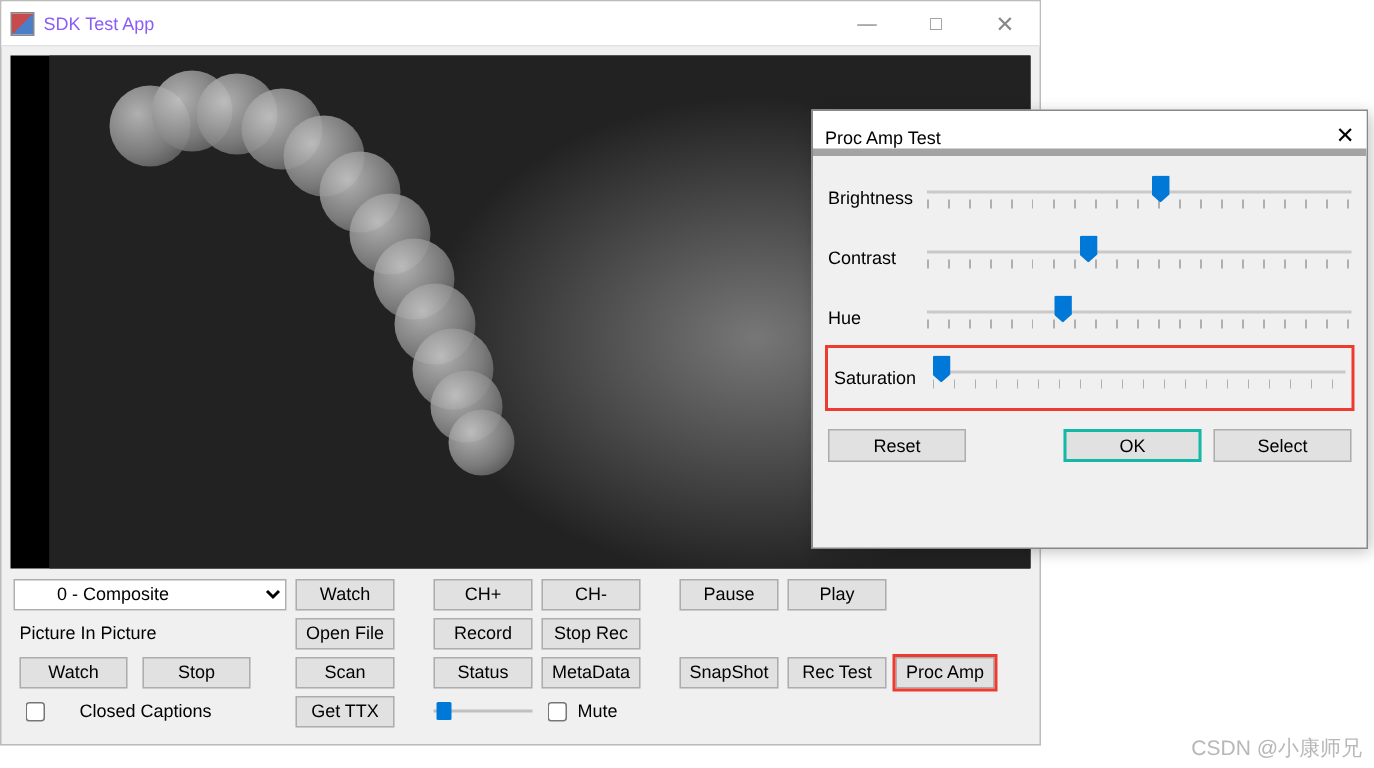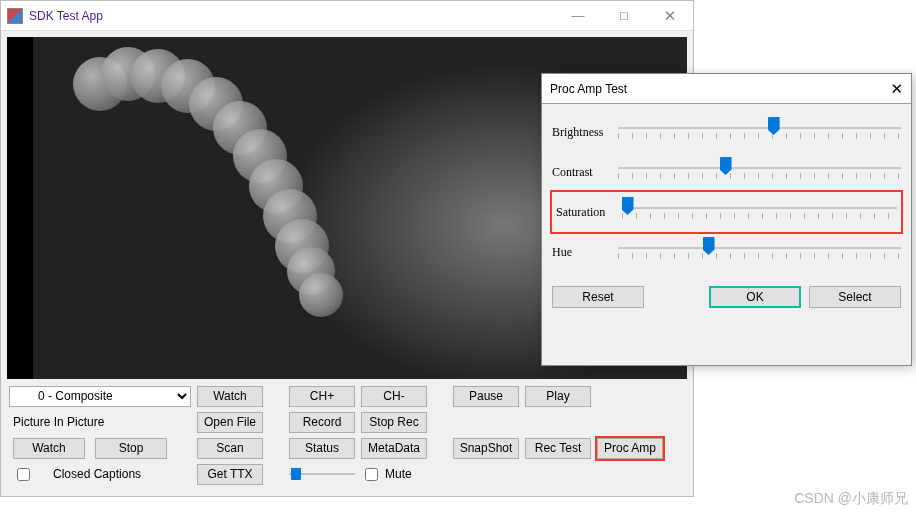--- a/index.html
+++ b/index.html
@@ -27,21 +27,21 @@
     align-items: center;
     padding-left: 6px;
     border-bottom: 1px solid #e0e0e0;
   }
   .titlebar .app-icon {
     width: 16px; height: 16px;
     background: linear-gradient(135deg,#c84b4b 0 50%,#4b7ec8 50% 100%);
     margin-right: 6px;
     border: 1px solid #888;
   }
-  .titlebar .title { flex: 1; color: #4c1d95; }
+  .titlebar .title { flex: 1; color: #8b5cf6; }
   .win-btns { display: flex; height: 100%; }
   .win-btn {
     width: 46px; display: flex; align-items: center; justify-content: center;
     color: #888; font-size: 13px;
   }
   .win-btn.close { font-size: 15px; }
   .video-area {
     margin: 6px 6px 0 6px;
     height: 342px;
     background: #000;
@@ -94,26 +94,26 @@
   
   .dialog {
     position: absolute;
     left: 541px; top: 73px;
     width: 371px; height: 293px;
     background: #f0f0f0;
     border: 1px solid #888;
     box-shadow: 2px 2px 10px rgba(0,0,0,0.25);
   }
   .dlg-title {
-    height: 30px; background: #fff; display: flex; align-items: center;
+    height: 30px; background: #fff; display: flex; align-items: flex-end;
     padding: 0 8px; justify-content: space-between;
-    border-bottom: 1px solid #a3a3a3;
+    border-bottom: 5px solid #a3a3a3;
   }
   .dlg-close { font-size: 15px; width: 30px; text-align: right; }
-  .dlg-body { padding: 8px 10px 6px 10px; font-family: Liberation Serif, serif; }
+  .dlg-body { padding: 8px 10px 6px 10px; }
   .slider-row {
     display: flex; align-items: center; height: 40px;
   }
   .slider-row .lbl { width: 66px; }
   .slider-row .slider {
     flex: 1; position: relative; height: 30px;
   }
   .slider .track {
     position: absolute; left: 0; right: 0; top: 10px; height: 2px; background: #c9c9c9;
   }
@@ -244,34 +244,34 @@
       </div>
     </div>
     <div class="slider-row">
       <span class="lbl">Contrast</span>
       <div class="slider">
         <div class="track"></div>
           <div class="ticks"></div>
         <div class="thumb" style="left:38%"></div>
       </div>
     </div>
+    <div class="slider-row">
+      <span class="lbl">Hue</span>
+      <div class="slider">
+        <div class="track"></div>
+          <div class="ticks"></div>
+        <div class="thumb" style="left:32%"></div>
+      </div>
+    </div>
     <div class="slider-row highlight-red" style="padding:0 4px">
       <span class="lbl">Saturation</span>
       <div class="slider">
         <div class="track"></div>
           <div class="ticks"></div>
         <div class="thumb" style="left:2%"></div>
-      </div>
-    </div>
-    <div class="slider-row">
-      <span class="lbl">Hue</span>
-      <div class="slider">
-        <div class="track"></div>
-          <div class="ticks"></div>
-        <div class="thumb" style="left:32%"></div>
       </div>
     </div>
   </div>
   <div class="dlg-btns">
     <button class="dlg-btn">Reset</button>
     <div style="flex:1"></div>
     <button class="dlg-btn primary">OK</button>
     <button class="dlg-btn">Select</button>
   </div>
 </div>

